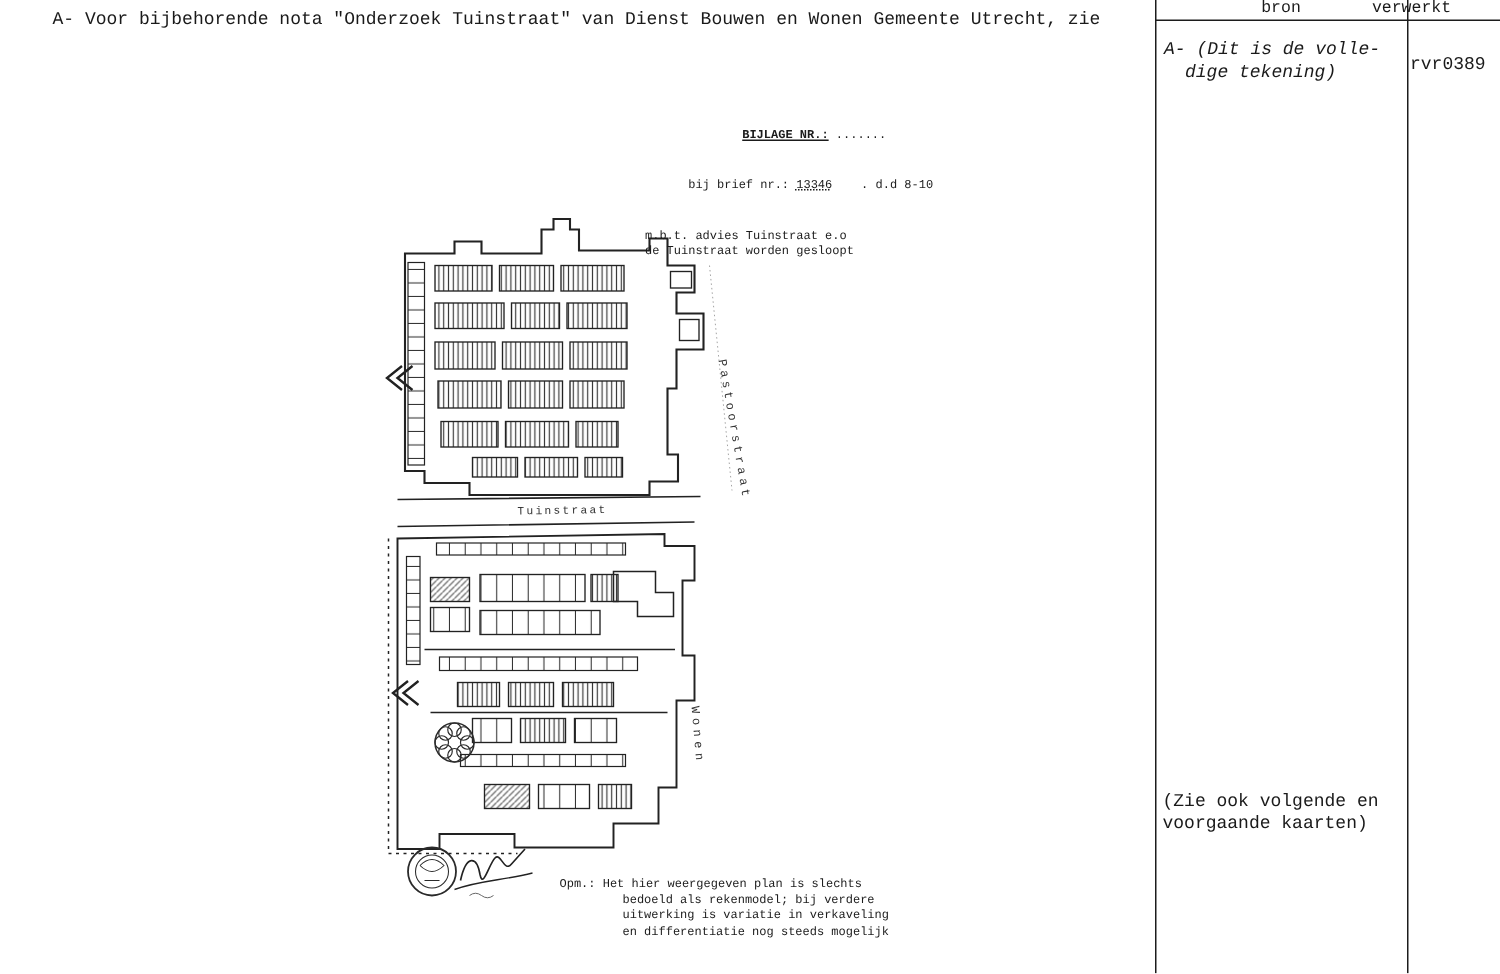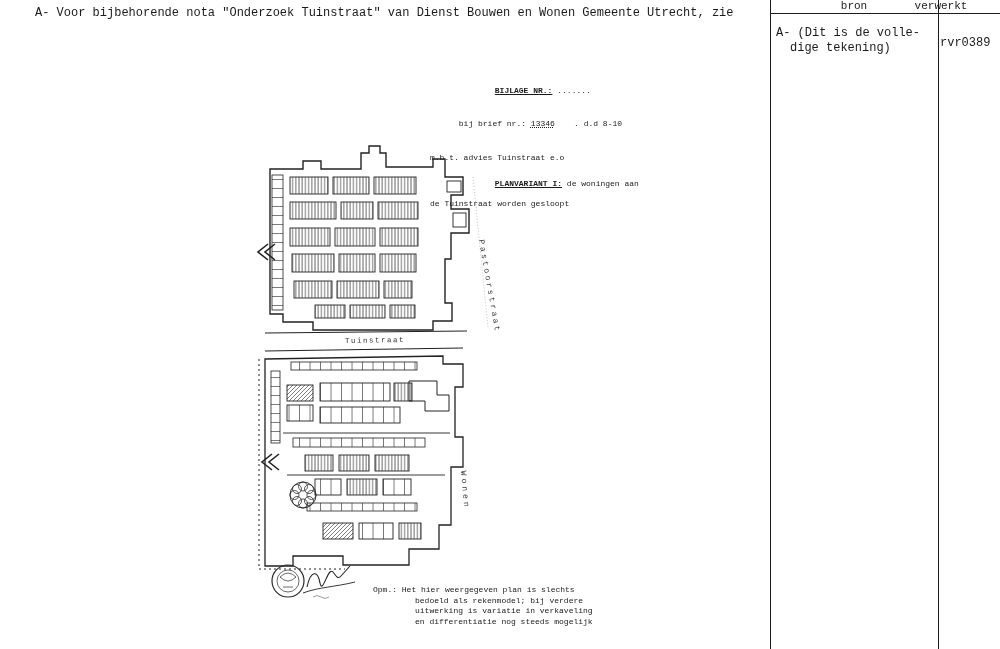--- a/index.html
+++ b/index.html
@@ -11,21 +11,21 @@
   .pre { white-space:pre; }
 
   
   .note-a { position:absolute; left:35px; top:6px; font-size:12px; line-height:15px; }
   .note-a .cont { margin-left:25px; }
 
   
   .vline { position:absolute; top:0; height:649px; border-left:1px solid #1c1c1c; }
   .hline { position:absolute; top:13px; left:770px; width:230px; border-top:1px solid #1c1c1c; }
   .colhead { position:absolute; top:0; height:13px; line-height:13px; text-align:center; font-size:11px; }
-  .reg-entry { position:absolute; left:776px; top:26px; font-size:12px; line-height:15px; }
+  .reg-entry { position:absolute; left:776px; top:26px; font-size:12px; line-height:15px;font-style:italic; }
   .reg-entry .cont { margin-left:14px; }
   .reg-code { position:absolute; left:940px; top:36px; font-size:12px; }
   .reg-foot { position:absolute; left:775px; top:527px; font-size:12px; line-height:15px; }
 
   
   .anno { position:absolute; left:430px; top:76px; font-size:8px; line-height:10px; color:#1b1b1b; }
   .anno .row { white-space:pre; }
   .b { font-weight:700; }
   .ul { text-decoration:underline;padding-left:36px; }
   .uld { text-decoration:underline dotted; }
@@ -50,20 +50,24 @@
   <div class="vline" style="left:938px"></div>
   <div class="hline"></div>
   <div class="colhead" style="left:770px;width:168px">bron</div>
   <div class="colhead" style="left:910px;width:62px">verwerkt</div>
 
   <div class="reg-entry">
     <div class="pre">A- (Dit is de volle-</div>
     <div class="pre cont">dige tekening)</div>
   </div>
   <div class="reg-code pre">rvr0389</div>
+  <div class="reg-foot">
+    <div class="pre">(Zie ook volgende en</div>
+    <div class="pre">voorgaande kaarten)</div>
+  </div>
 
   <svg width="430" height="465" viewBox="0 0 430 465" style="position:absolute;left:195px;top:135px">
     <defs>
       <pattern id="hv" width="3.2" height="6" patternUnits="userSpaceOnUse">
         <path d="M1.6 0 V6" stroke="#3a3a3a" stroke-width="0.8"></path>
       </pattern>
       <pattern id="hd" width="4" height="4" patternUnits="userSpaceOnUse">
         <path d="M0 4 L4 0" stroke="#474747" stroke-width="0.7"></path>
       </pattern>
       <pattern id="cells" width="10.5" height="9" patternUnits="userSpaceOnUse">
@@ -173,23 +177,20 @@
   </svg>
 
   <div class="anno">
     <div class="row">
       <span class="b ul">BIJLAGE NR.:</span><span> .......</span>
     </div>
     <div class="row mt3">
       <span>bij brief nr.: </span><span class="uld">13346</span><span>    . d.d 8-10</span>
     </div>
     <div class="row mt14">m.b.t. advies Tuinstraat e.o</div>
-    <div class="row mt6">
-      <span class="b ul">PLANVARIANT I:</span><span> de woningen aan</span>
-    </div>
     <div class="row">de Tuinstraat worden gesloopt</div>
   </div>
 
   <div class="opm">
     <div class="pre">Opm.: Het hier weergegeven plan is slechts</div>
     <div class="pre ind">bedoeld als rekenmodel; bij verdere</div>
     <div class="pre ind">uitwerking is variatie in verkaveling</div>
     <div class="pre ind">en differentiatie nog steeds mogelijk</div>
   </div>
 

